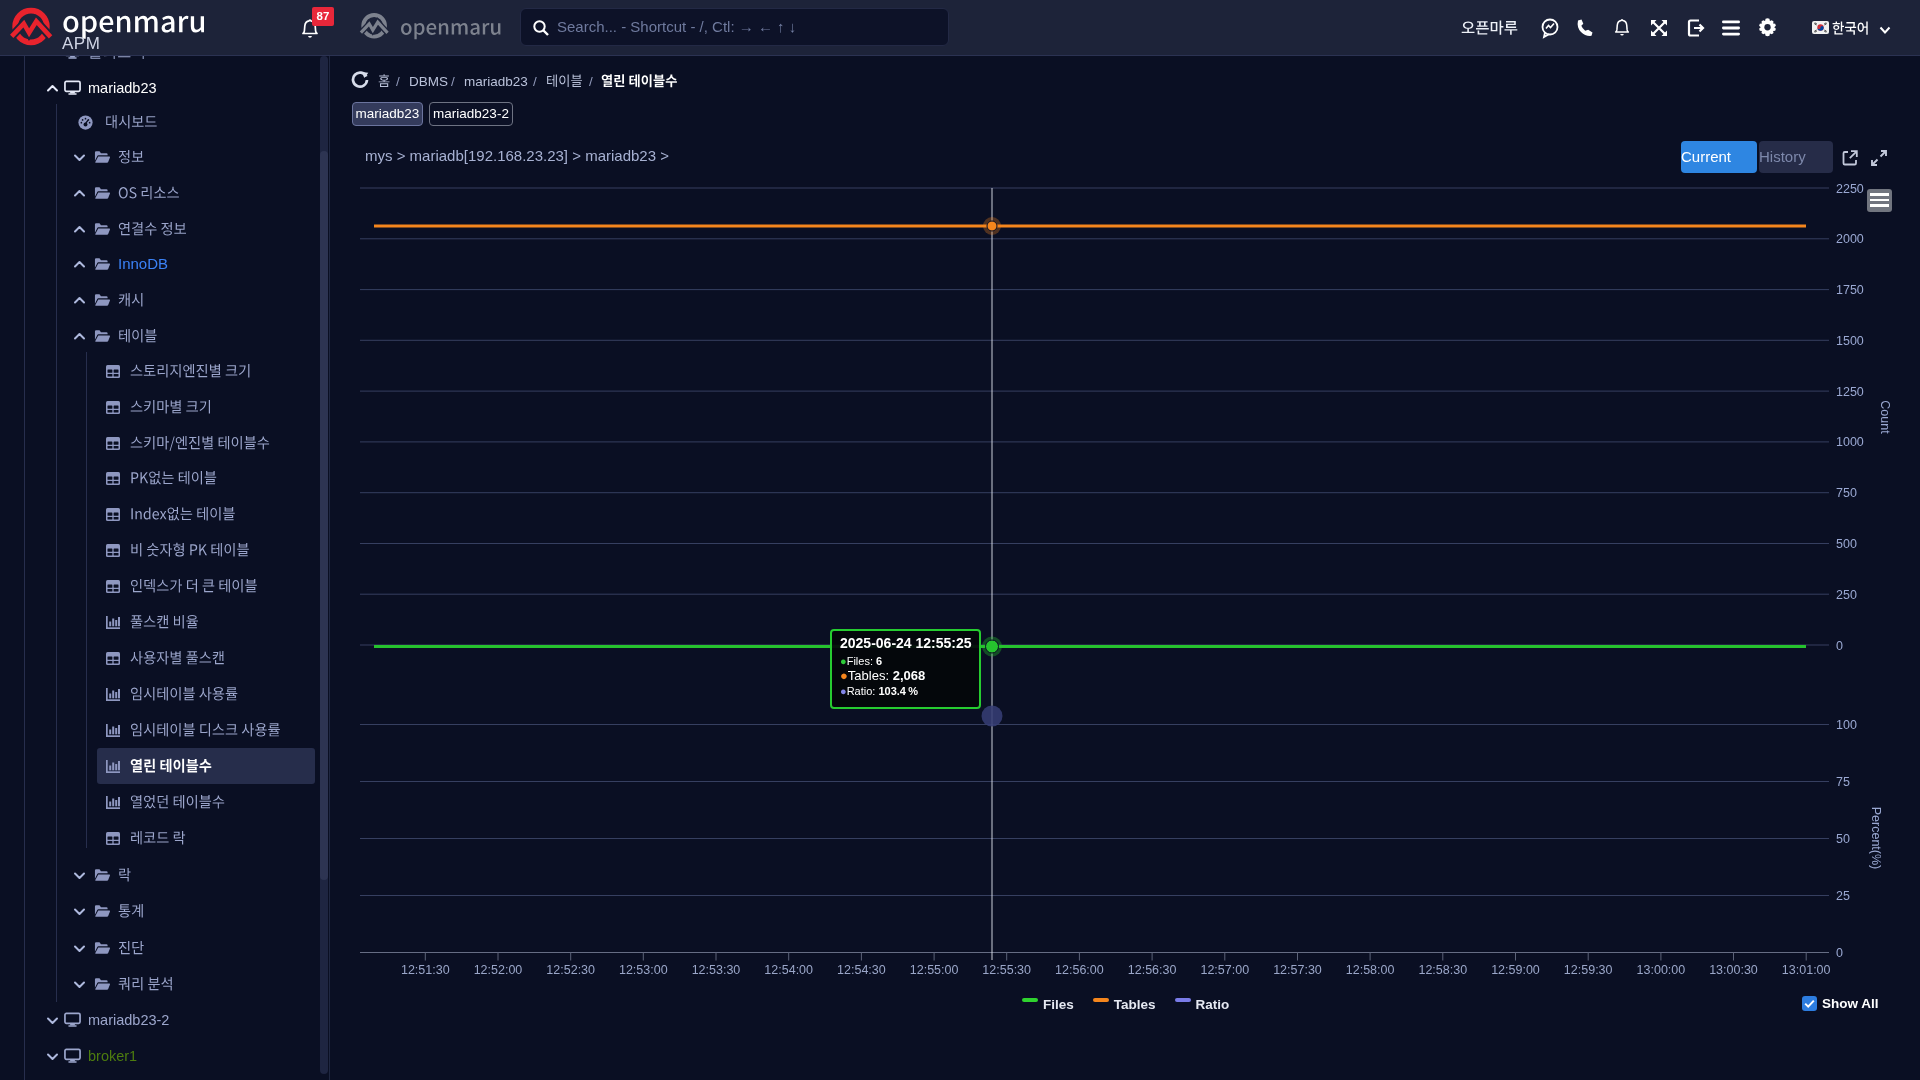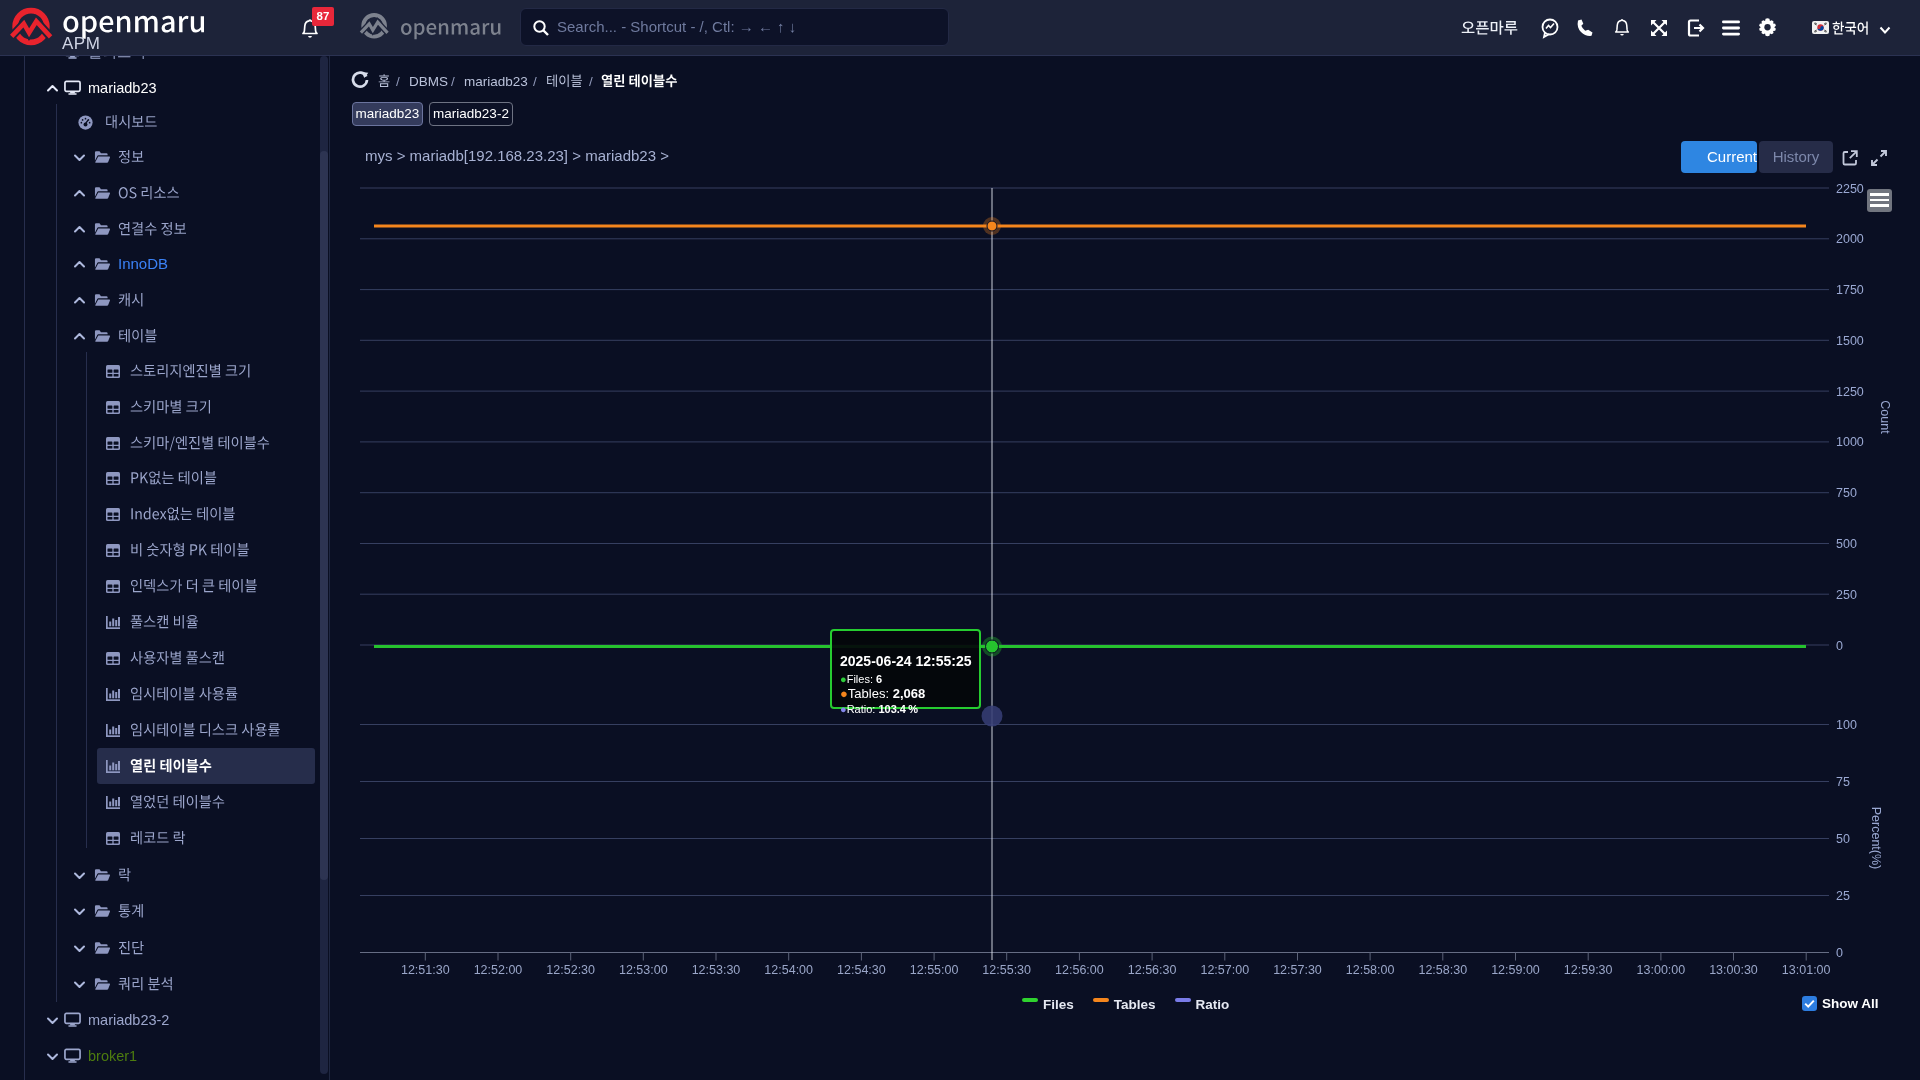--- a/index.html
+++ b/index.html
@@ -320,22 +320,22 @@
 <svg style="position:absolute;left:546.0px;top:69.5px;overflow:visible" width="38" height="22">
       <path fill="#b9c1d9" transform="translate(0,16.0)" d="M5.7 -6.8H7.9V-5.8H5.7ZM1.1 -2.9H1.9Q2.8 -2.9 3.5 -2.9Q4.2 -2.9 4.9 -3Q5.5 -3.1 6.2 -3.2L6.3 -2.3Q5.6 -2.1 4.9 -2.1Q4.3 -2 3.6 -2Q2.8 -2 1.9 -2H1.1ZM1.1 -10.1H5.6V-9.1H2.2V-2.6H1.1ZM1.8 -6.6H5V-5.7H1.8ZM9.8 -11.6H10.9V1.1H9.8ZM7.4 -11.3H8.4V0.4H7.4Z M21.6 -11.6H22.7V1.1H21.6ZM16.4 -10.6Q17.3 -10.6 18 -10.1Q18.7 -9.5 19.1 -8.5Q19.4 -7.5 19.4 -6.2Q19.4 -4.8 19.1 -3.8Q18.7 -2.9 18 -2.3Q17.3 -1.8 16.4 -1.8Q15.5 -1.8 14.8 -2.3Q14.1 -2.9 13.7 -3.8Q13.3 -4.8 13.3 -6.2Q13.3 -7.5 13.7 -8.5Q14.1 -9.5 14.8 -10.1Q15.5 -10.6 16.4 -10.6ZM16.4 -9.6Q15.8 -9.6 15.4 -9.1Q14.9 -8.7 14.7 -8Q14.4 -7.2 14.4 -6.2Q14.4 -5.2 14.7 -4.4Q14.9 -3.6 15.4 -3.2Q15.8 -2.8 16.4 -2.8Q17 -2.8 17.4 -3.2Q17.9 -3.6 18.1 -4.4Q18.4 -5.2 18.4 -6.2Q18.4 -7.2 18.1 -8Q17.9 -8.7 17.4 -9.1Q17 -9.6 16.4 -9.6Z M26.6 -11.4H27.7V-10.2H33.5V-11.4H34.6V-7.2H26.6ZM27.7 -9.3V-8.1H33.5V-9.3ZM25.1 -6.1H36V-5.2H25.1ZM26.4 -4H34.6V-1.2H27.6V0.4H26.5V-2H33.5V-3.1H26.4ZM26.5 0H35V0.9H26.5Z"></path>
     </svg>
 <div class="abs" style="left:589px;top:73.5px;font-size:13.5px;color:#8f98b8">/</div>
 <svg style="position:absolute;left:601.0px;top:69.5px;overflow:visible" width="78" height="22">
       <path fill="#ffffff" transform="translate(0,16.0)" d="M6.3 -10.4H9.4V-9H6.3ZM6.3 -7.8H9.4V-6.4H6.3ZM3.9 -11.4Q4.9 -11.4 5.6 -11Q6.3 -10.6 6.8 -9.9Q7.2 -9.2 7.2 -8.4Q7.2 -7.5 6.8 -6.8Q6.3 -6.2 5.6 -5.8Q4.9 -5.4 3.9 -5.4Q3 -5.4 2.3 -5.8Q1.5 -6.2 1.1 -6.8Q0.7 -7.5 0.7 -8.4Q0.7 -9.2 1.1 -9.9Q1.5 -10.6 2.3 -11Q3 -11.4 3.9 -11.4ZM3.9 -9.9Q3.5 -9.9 3.1 -9.7Q2.8 -9.5 2.6 -9.2Q2.4 -8.8 2.4 -8.4Q2.4 -7.9 2.6 -7.6Q2.8 -7.2 3.1 -7.1Q3.5 -6.9 3.9 -6.9Q4.4 -6.9 4.8 -7.1Q5.1 -7.2 5.3 -7.6Q5.5 -7.9 5.5 -8.4Q5.5 -8.8 5.3 -9.2Q5.1 -9.5 4.8 -9.7Q4.4 -9.9 3.9 -9.9ZM9.1 -11.7H10.8V-5.2H9.1ZM2.7 -4.7H10.8V-1.2H4.5V0.4H2.7V-2.5H9.1V-3.3H2.7ZM2.7 -0.3H11.2V1.1H2.7Z M21.2 -11.7H23V-2.2H21.2ZM14.8 -0.5H23.3V1H14.8ZM14.8 -3H16.5V0.3H14.8ZM13.4 -5.3H14.5Q15.8 -5.3 16.8 -5.3Q17.7 -5.4 18.6 -5.4Q19.4 -5.5 20.2 -5.7L20.4 -4.2Q19.6 -4.1 18.7 -4Q17.8 -3.9 16.8 -3.8Q15.8 -3.8 14.5 -3.8H13.4ZM13.4 -10.9H19.1V-6.7H15.2V-4.9H13.4V-8.1H17.3V-9.4H13.4Z M33 -7H35.2V-5.5H33ZM28.4 -3.1H29.2Q30.1 -3.1 30.8 -3.1Q31.5 -3.1 32.1 -3.2Q32.7 -3.3 33.4 -3.4L33.6 -1.9Q32.9 -1.8 32.2 -1.7Q31.6 -1.6 30.8 -1.6Q30.1 -1.6 29.2 -1.6H28.4ZM28.4 -10.3H33V-8.8H30.1V-2.6H28.4ZM29.6 -6.8H32.5V-5.4H29.6ZM36.9 -11.7H38.6V1.2H36.9ZM34.4 -11.5H36V0.7H34.4Z M48.7 -11.7H50.5V1.3H48.7ZM43.9 -10.8Q44.8 -10.8 45.5 -10.3Q46.3 -9.7 46.7 -8.7Q47.1 -7.6 47.1 -6.2Q47.1 -4.8 46.7 -3.7Q46.3 -2.7 45.5 -2.1Q44.8 -1.6 43.9 -1.6Q42.9 -1.6 42.2 -2.1Q41.5 -2.7 41 -3.7Q40.6 -4.8 40.6 -6.2Q40.6 -7.6 41 -8.7Q41.5 -9.7 42.2 -10.3Q42.9 -10.8 43.9 -10.8ZM43.9 -9.1Q43.4 -9.1 43.1 -8.8Q42.7 -8.5 42.5 -7.8Q42.3 -7.2 42.3 -6.2Q42.3 -5.2 42.5 -4.6Q42.7 -3.9 43.1 -3.6Q43.4 -3.2 43.9 -3.2Q44.3 -3.2 44.7 -3.6Q45 -3.9 45.2 -4.6Q45.4 -5.2 45.4 -6.2Q45.4 -7.2 45.2 -7.8Q45 -8.5 44.7 -8.8Q44.3 -9.1 43.9 -9.1Z M53.9 -11.5H55.7V-10.6H60.5V-11.5H62.2V-7.2H53.9ZM55.7 -9.3V-8.5H60.5V-9.3ZM52.5 -6.5H63.6V-5H52.5ZM53.8 -4.3H62.3V-1H55.5V0.2H53.8V-2.2H60.5V-2.9H53.8ZM53.8 -0.2H62.6V1.2H53.8Z M69.4 -11.4H70.9V-10.7Q70.9 -10 70.7 -9.3Q70.5 -8.6 70.1 -8Q69.6 -7.4 69 -6.9Q68.4 -6.4 67.6 -6.1Q66.8 -5.8 65.8 -5.6L65.2 -7.1Q66 -7.2 66.7 -7.5Q67.4 -7.8 67.9 -8.1Q68.4 -8.5 68.7 -8.9Q69 -9.4 69.2 -9.8Q69.4 -10.3 69.4 -10.7ZM69.7 -11.4H71.3V-10.7Q71.3 -10.3 71.4 -9.8Q71.6 -9.4 71.9 -8.9Q72.3 -8.5 72.8 -8.1Q73.3 -7.8 74 -7.5Q74.6 -7.2 75.5 -7.1L74.8 -5.6Q73.8 -5.8 73 -6.1Q72.2 -6.5 71.6 -6.9Q71 -7.4 70.6 -8Q70.2 -8.6 69.9 -9.3Q69.7 -10 69.7 -10.7ZM69.4 -3.5H71.2V1.2H69.4ZM64.7 -4.7H75.9V-3.2H64.7Z"></path>
     </svg>
 <div class="abs" style="left:352px;top:102px;width:71px;height:24px;background:#343b5c;border:1px solid #6b749e;border-radius:4px;color:#fff;font-size:13.5px;text-align:center;line-height:22px">mariadb23</div>
 <div class="abs" style="left:429px;top:102px;width:84px;height:24px;background:#0c1126;border:1px solid #6e7383;border-radius:4px;color:#fff;font-size:13.5px;text-align:center;line-height:22px">mariadb23-2</div>
 <div class="abs" style="left:365px;top:147px;font-size:15px;color:#a7b1d2">mys &gt; mariadb[192.168.23.23] &gt; mariadb23 &gt;</div>
-<div class="abs" style="left:1681px;top:141px;width:76px;height:32px;background:#2e86e2;border-radius:4px;color:#fff;font-size:15px;text-align:right;line-height:32px">Current</div>
-<div class="abs" style="left:1759px;top:141px;width:74px;height:32px;background:#262c48;border-radius:4px;color:#7d88ab;font-size:15px;text-align:center;line-height:32px">History</div>
+<div class="abs" style="left:1681px;top:141px;width:76px;height:32px;background:#2e86e2;border-radius:4px;color:#fff;font-size:15px;text-align:left;line-height:32px">Current</div>
+<div class="abs" style="left:1759px;top:141px;width:74px;height:32px;background:#262c48;border-radius:4px;color:#7d88ab;font-size:15px;line-height:32px">History</div>
 <svg class="abs" style="left:1841px;top:149px" width="18" height="18" viewBox="0 0 18 18">
 <path d="M7 3 H3.8 Q2.5 3 2.5 4.3 V14.2 Q2.5 15.5 3.8 15.5 H13.7 Q15 15.5 15 14.2 V11" stroke="#c2c8da" stroke-width="1.8" fill="none"></path>
 <path d="M10 2.2 H15.8 V8" stroke="#c2c8da" stroke-width="1.8" fill="none"></path>
       <path d="M15.4 2.6 L8.8 9.2" stroke="#c2c8da" stroke-width="1.8"></path>
     </svg>
 <svg class="abs" style="left:1870px;top:149px" width="18" height="18" viewBox="0 0 18 18">
 <path d="M10.5 7.5 L16 2 M11 2 H16 V7 M7.5 10.5 L2 16 M2 11 V16 H7" stroke="#c2c8da" stroke-width="1.9" fill="none"></path>
     </svg>
 <div class="abs" style="left:1867px;top:189px;width:25px;height:23px;background:#71757f;border-radius:3px">
 <div style="margin:4px 3px 0;height:2.6px;background:#fff"></div>
@@ -417,21 +417,21 @@
       <text transform="translate(1872,838) rotate(90)" font-family="Liberation Sans" font-size="12.5" fill="#9aa8d2" text-anchor="middle">Percent(%)</text>
       <line x1="374" y1="226" x2="1806" y2="226" stroke="#f5861d" stroke-width="2.8"></line>
       <line x1="374" y1="646.5" x2="1806" y2="646.5" stroke="#26c32e" stroke-width="2.8"></line>
       <line x1="992" y1="188" x2="992" y2="960" stroke="#e8ecf5" stroke-width="1.1" opacity="0.8"></line>
       <circle cx="992" cy="226" r="9" fill="#f5861d" opacity="0.3"></circle>
       <circle cx="992" cy="226" r="5" fill="#f5861d" stroke="#0a0f23" stroke-width="1"></circle>
       <circle cx="992" cy="716" r="10.5" fill="#363d74" opacity="0.88"></circle>
       <circle cx="992" cy="646.5" r="10" fill="#26c32e" opacity="0.35"></circle>
       <circle cx="992" cy="646.5" r="6.5" fill="#26c32e" stroke="#0a0f23" stroke-width="1"></circle>
     </svg>
-<div class="abs" style="left:830px;top:629px;width:151px;height:80px;background:rgba(4,6,10,0.93);border:2px solid #26cc30;border-radius:4px;padding:22px 8px;color:#fff">
+<div class="abs" style="left:830px;top:629px;width:151px;height:80px;background:rgba(4,6,10,0.93);border:2px solid #26cc30;border-radius:4px;padding:4px 8px;color:#fff">
 <div style="font-size:14px;font-weight:bold;margin-bottom:3px;white-space:nowrap">2025-06-24 12:55:25</div>
 <div style="font-size:11px;line-height:14.8px;white-space:nowrap"><span style="color:#2ecc3a">●</span>Files: <b>6</b></div>
 <div style="font-size:13px;line-height:14.8px;white-space:nowrap"><span style="color:#f5861d">●</span>Tables: <b>2,068</b></div>
 <div style="font-size:11px;line-height:14.8px;white-space:nowrap"><span style="color:#8387e8">●</span>Ratio: <b>103.4 %</b></div>
     </div>
 <div class="abs" style="left:1022px;top:997px;height:16px;display:flex;align-items:flex-start;color:#e6e9f2;font-size:13.5px;font-weight:bold">
 <div style="width:16px;height:3.5px;border-radius:2px;background:#2fd32f;margin-right:5px;margin-top:1px"></div>
       <span>Files</span>
 <div style="width:16px;height:3.5px;border-radius:2px;background:#f5861d;margin:1px 5px 0 19px"></div>
       <span>Tables</span>

